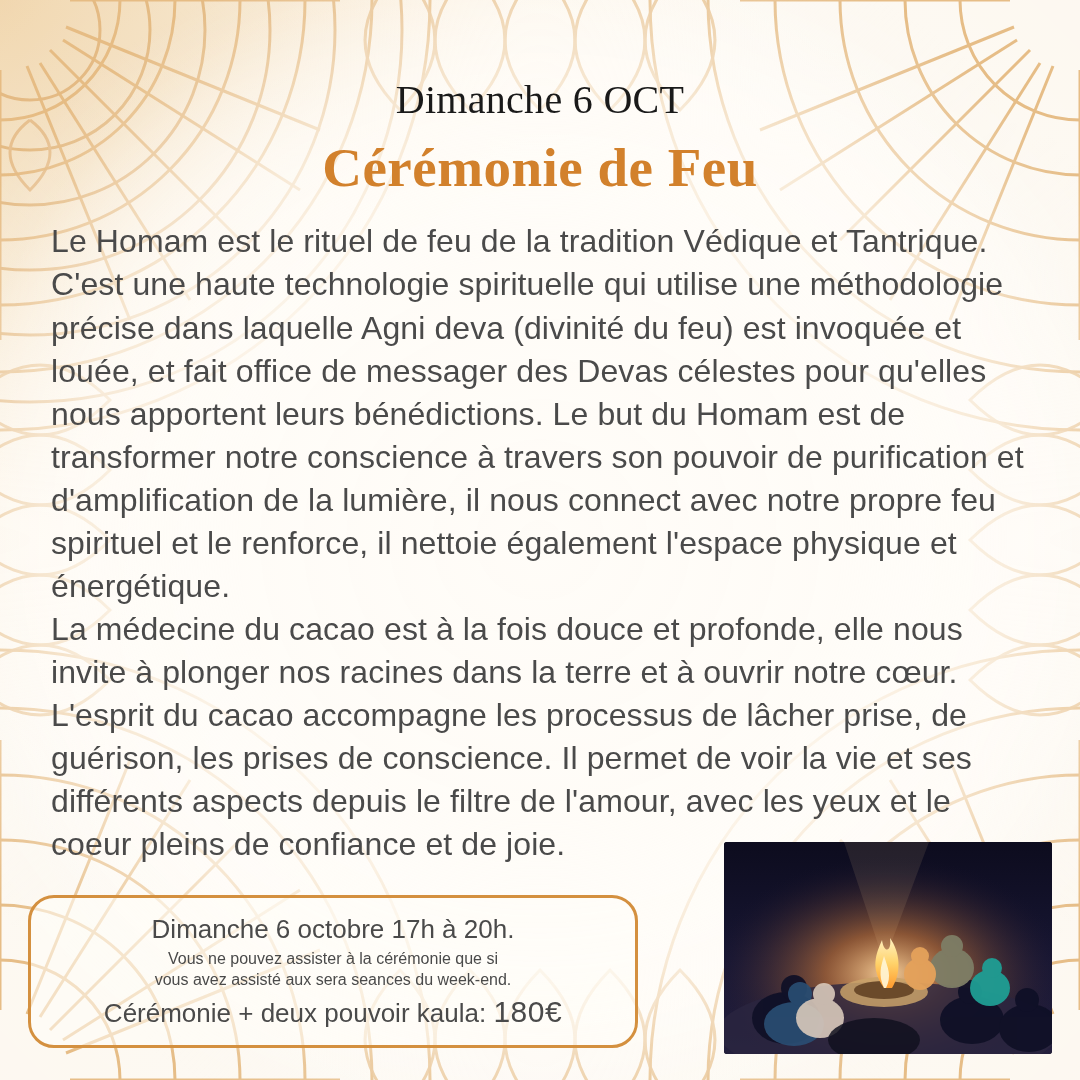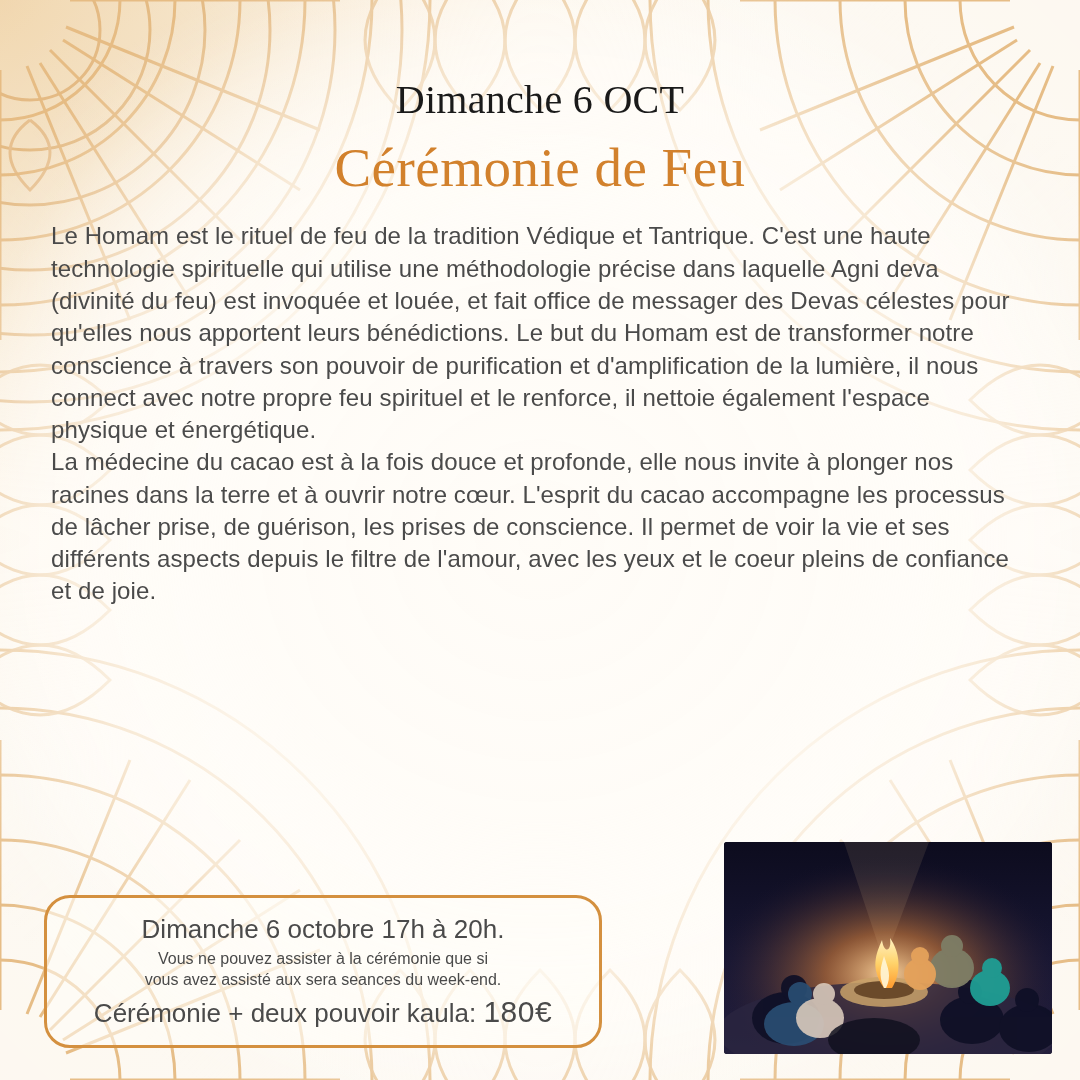--- a/index.html
+++ b/index.html
@@ -56,56 +56,56 @@
     font-family: "Liberation Serif", serif;
     font-size: 40px;
     font-weight: normal;
     color: #1a1a1a;
     letter-spacing: 0.3px;
   }
 
   .title {
     text-align: center;
     font-family: "Liberation Serif", serif;
-    font-weight: normal;
+    font-weight: bold;
     color: #d2812c;
     font-size: 55px;
     line-height: 1.19;
     margin-top: 12px;
     letter-spacing: 0.5px;
   }
   .title .line2 { display: block; letter-spacing: -0.5px; }
 
   .body-text {
     margin-top: 20px;
     color: #4a4a4a;
-    font-size: 24px;
+    font-size: 32px;
     line-height: 1.345;
     letter-spacing: 0.1px;
     padding: 0 5px;
   }
   .body-text p { margin: 0; }
 
   .photo {
     position: absolute;
     right: 28px;
     bottom: 26px;
     width: 328px;
     height: 212px;
     border-radius: 3px;
     overflow: hidden;
     background: #0b0a14;
   }
   .photo svg { display: block; }
 
   .info-box {
     position: absolute;
-    left: 44px;
+    left: 28px;
     bottom: 32px;
-    width: 558px;
+    width: 610px;
     box-sizing: border-box;
     border: 3px solid #d4903f;
     border-radius: 26px;
     padding: 14px 18px 16px;
     text-align: center;
     background: rgba(255,253,248,0.55);
   }
   .info-line {
     color: #4a4a4a;
     font-size: 26px;

